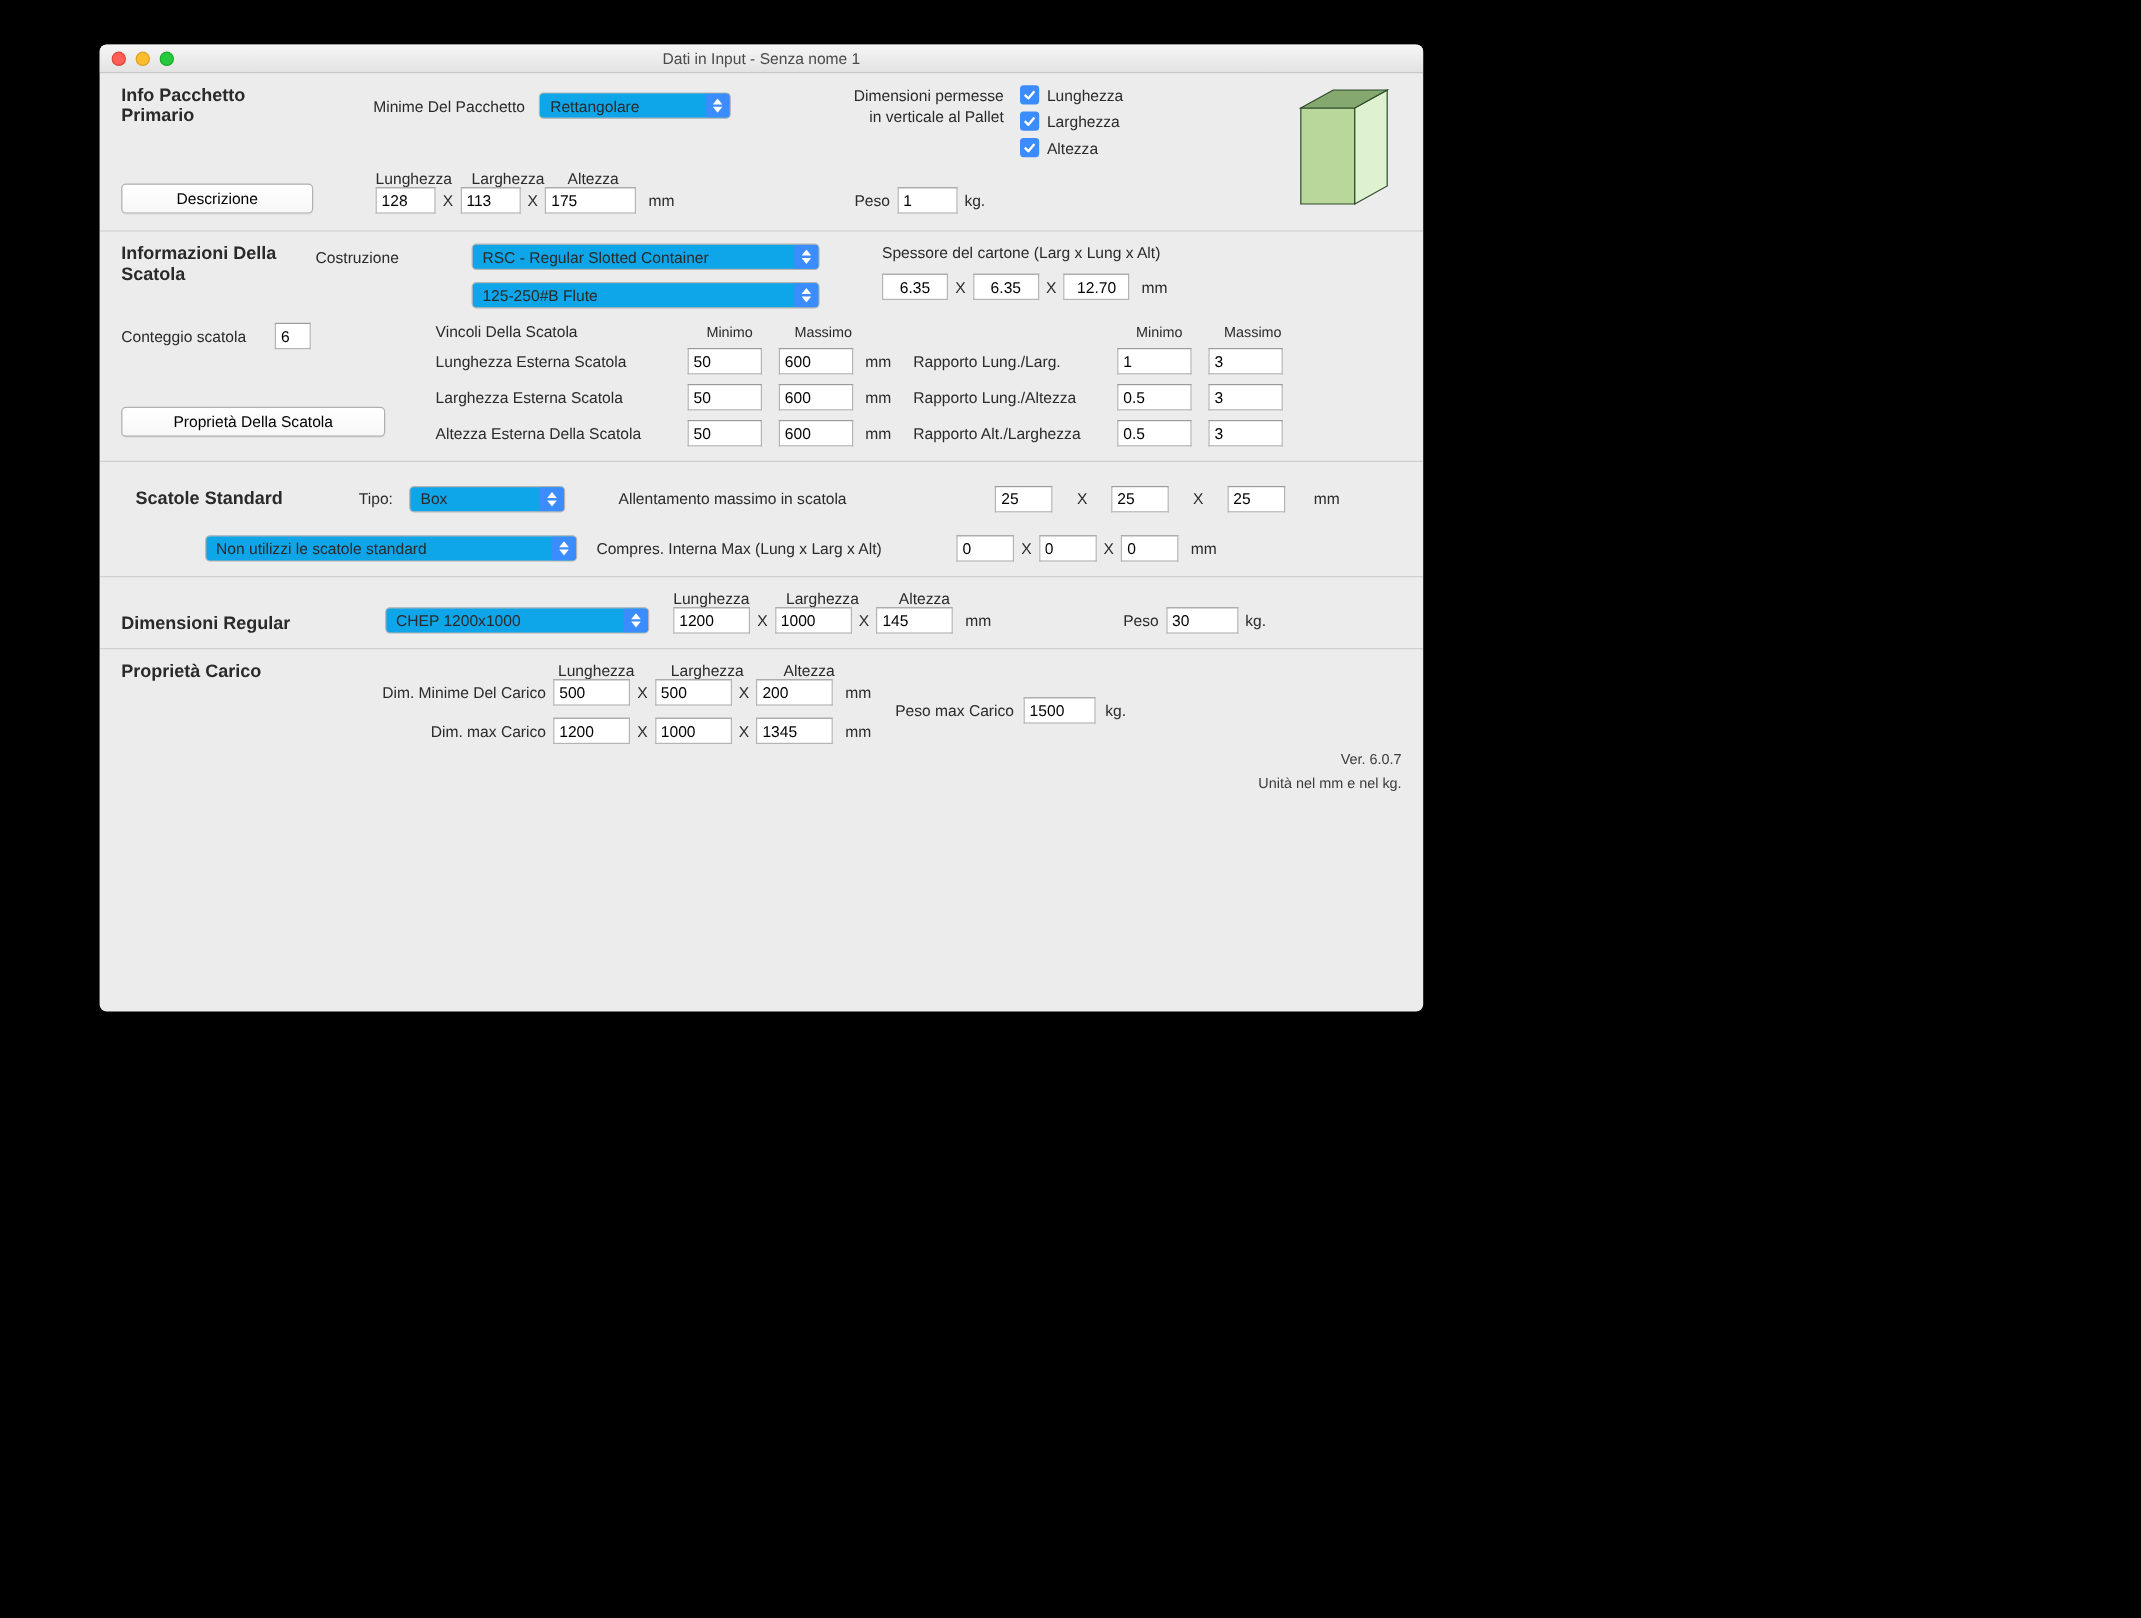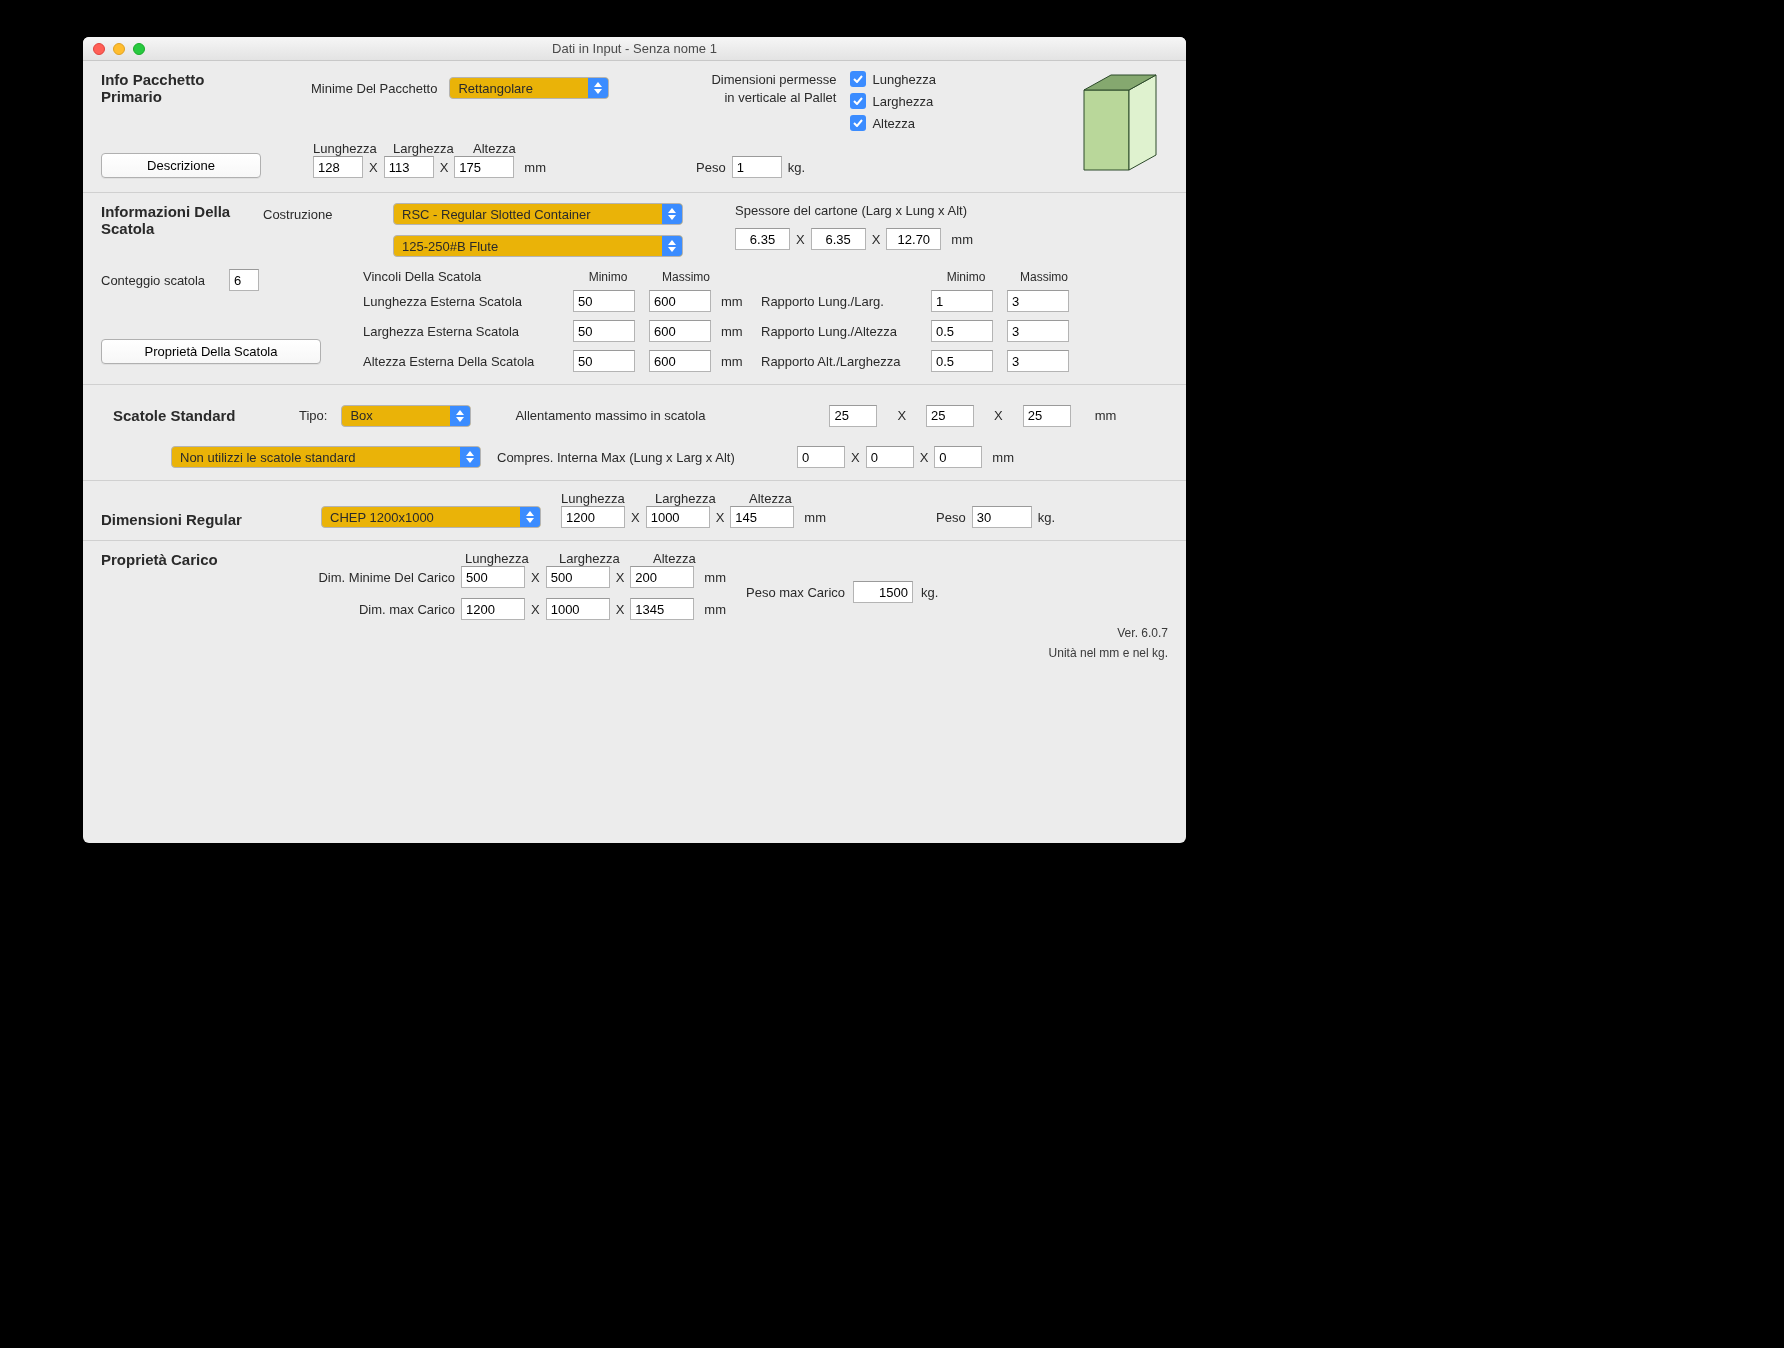--- a/index.html
+++ b/index.html
@@ -74,21 +74,21 @@
     background: #fff;
     font-size: 13px;
     padding: 0 4px;
     text-align: left;
   }
 
   .select {
     display: inline-flex;
     align-items: center;
     height: 22px;
-    background: #eab308;
+    background: #0ea5e9;
     border: 1px solid #b4b4b4;
     border-radius: 4px;
     overflow: hidden;
     position: relative;
   }
   .select .sel-label { padding: 0 8px; font-size:13px; white-space:nowrap; }
   .select .sel-arrows {
     width: 20px;
     height: 100%;
     background: #3b8cff;
@@ -212,21 +212,21 @@
             <div style="width:20px;"></div>
             <div style="width:60px; text-align:left;">Larghezza</div>
             <div style="width:20px;"></div>
             <div style="width:60px; text-align:left;">Altezza</div>
           </div>
           <div class="row">
             <input class="text" style="width: 50px;" value="128">
             <span class="xsep">X</span>
             <input class="text" style="width: 50px;" value="113">
             <span class="xsep">X</span>
-            <input class="text" style="width: 60px;" value="175">
+            <input class="text" style="width: 76px;" value="175">
             <span class="unit-mm">mm</span>
           </div>
         </div>
         <div class="row" style="margin-left:150px;">
           <span class="lbl">Peso</span>
           <input class="text" style="width: 50px; margin: 0px 6px;" value="1">
           <span class="lbl">kg.</span>
         </div>
       </div>
     </div>
@@ -442,21 +442,21 @@
             <input class="text" style="width: 64px;" value="1200">
             <span class="xsep">X</span>
             <input class="text" style="width: 64px;" value="1000">
             <span class="xsep">X</span>
             <input class="text" style="width: 64px;" value="1345">
             <span class="unit-mm">mm</span>
           </div>
         </div>
         <div class="row" style="margin-left:20px; margin-top:30px;">
           <span class="lbl">Peso max Carico</span>
-          <input class="text" style="width: 60px; margin: 0px 8px; text-align: right;" value="1500">
+          <input class="text" style="width: 60px; margin: 0px 8px;" value="1500">
           <span class="lbl">kg.</span>
         </div>
       </div>
     </div>
 
     <div class="footer">
       <div>Ver. 6.0.7</div>
       <div style="margin-top:6px;">Unità nel mm e nel kg.</div>
     </div>
 

